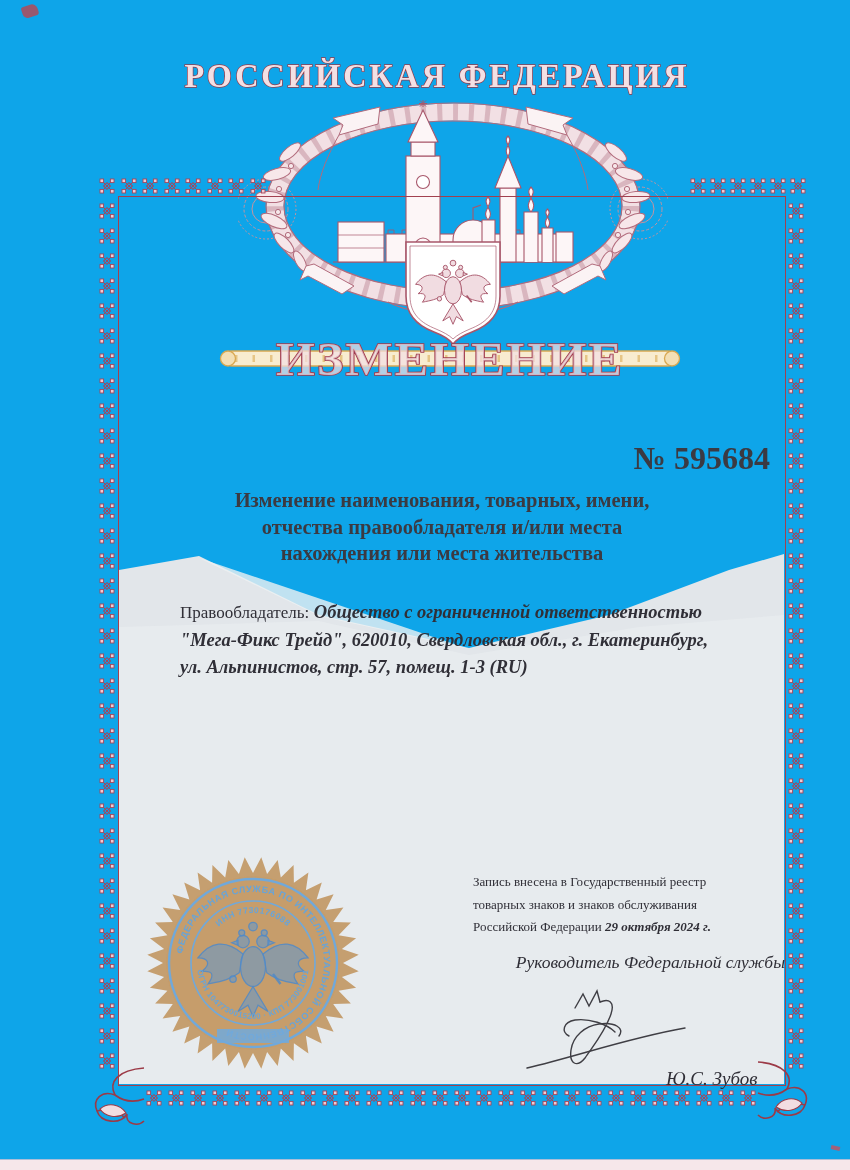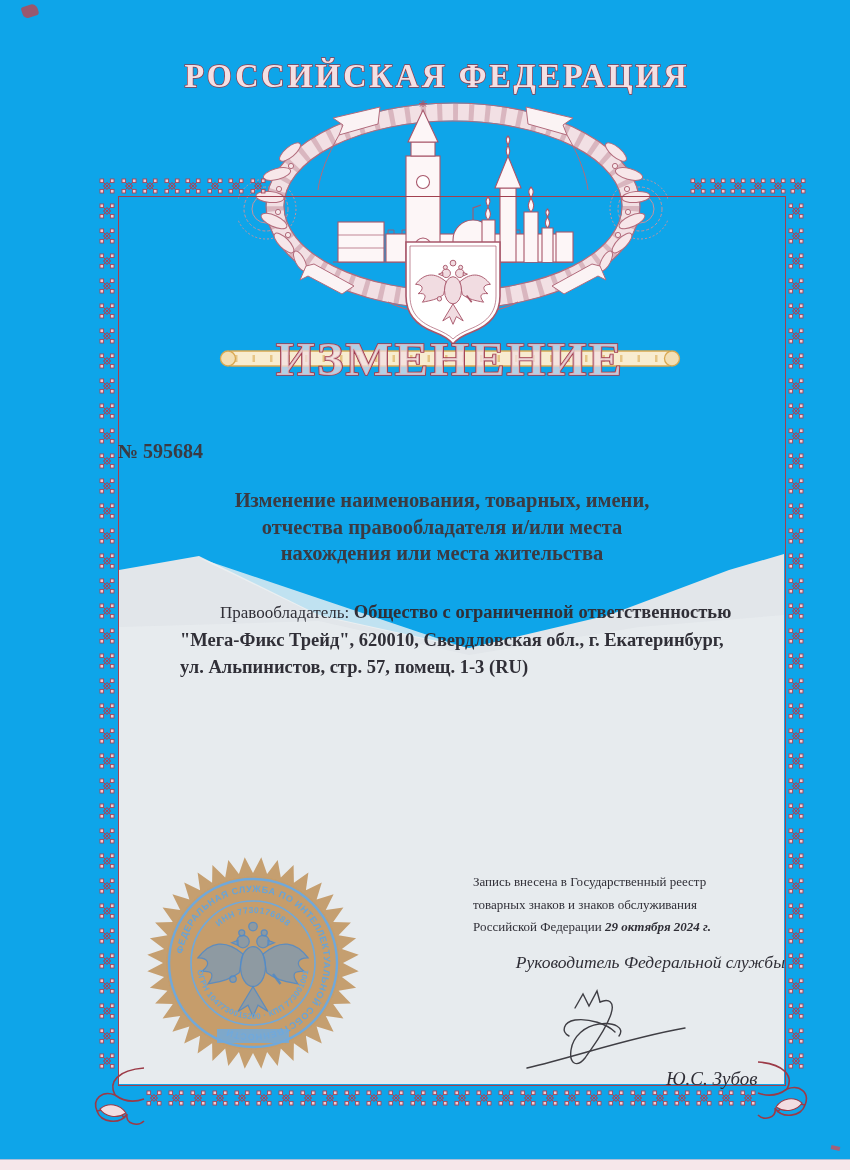--- a/index.html
+++ b/index.html
@@ -7,28 +7,28 @@
          font-family:"Liberation Serif", serif;color:#35343c;}
   .abs{position:absolute;}
   
   .frame{position:absolute;left:118px;top:196px;width:666px;height:888px;
          border:1.6px solid #a2404f;}
   .orn-row{position:absolute;display:flex;gap:5.5px;}
   .orn-col{position:absolute;display:flex;flex-direction:column;gap:9px;}
   
   .subtitle{position:absolute;left:118px;top:399px;width:668px;text-align:center;
             font-size:21px;font-weight:bold;letter-spacing:.3px;color:#3b3a42;}
-  .cert-number{position:absolute;left:118px;top:440px;width:652px;text-align:left;
-            font-size:20px;font-weight:bold;color:#3b3a42;}
+  .cert-number{position:absolute;left:118px;top:440px;width:652px;text-align:right;
+            font-size:32px;font-weight:bold;color:#3b3a42;}
   .change-desc{position:absolute;left:108px;top:487px;width:668px;text-align:center;
             font-size:20.5px;font-weight:bold;line-height:26.5px;color:#3b3a42;}
   .holder{position:absolute;left:180px;top:599px;width:610px;font-size:18.5px;
             line-height:27.5px;color:#302f37;}
-  .holder .label{font-size:17px;font-weight:normal;font-style:normal;margin-left:40px;}
-  .holder .val{font-weight:bold;}
+  .holder .label{font-size:17px;font-weight:normal;font-style:normal;}
+  .holder .val{font-weight:bold;font-style:italic;}
   .registry{position:absolute;left:473px;top:871px;width:340px;font-size:13px;
             line-height:22.5px;color:#302f37;}
   .registry .date{font-weight:bold;font-style:italic;}
   .sign-title{position:absolute;left:455px;top:951px;width:330px;font-size:17.5px;
             font-style:italic;line-height:22px;color:#2f2e36;text-align:right;}
   .signer{position:absolute;left:666px;top:1020px;font-size:19px;font-style:italic;color:#2f2e36;margin-top:48px;}
   
   .paper-edge{position:absolute;left:0;bottom:0;width:850px;height:10px;background:#f6e7ea;}
   .paper-edge-line{position:absolute;left:0;bottom:9px;width:850px;height:2px;background:#ecc9d1;opacity:.7;}
   .artifact-tl{position:absolute;left:22px;top:5px;width:16px;height:12px;

